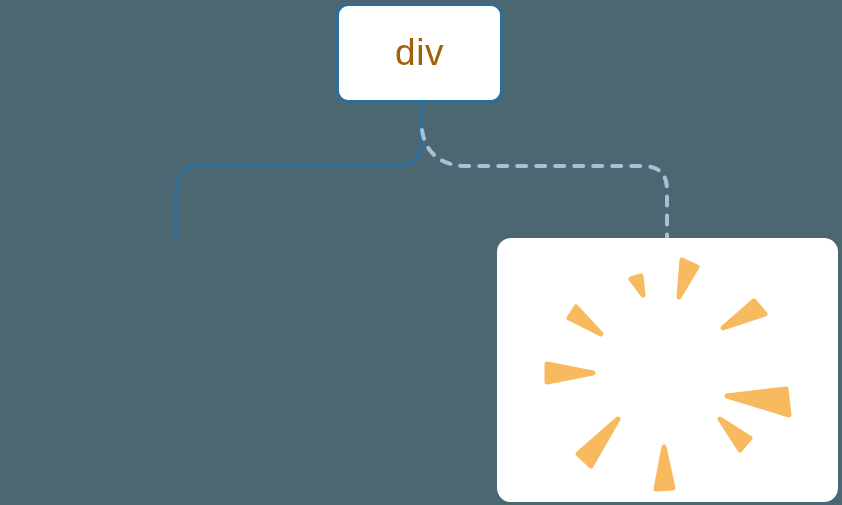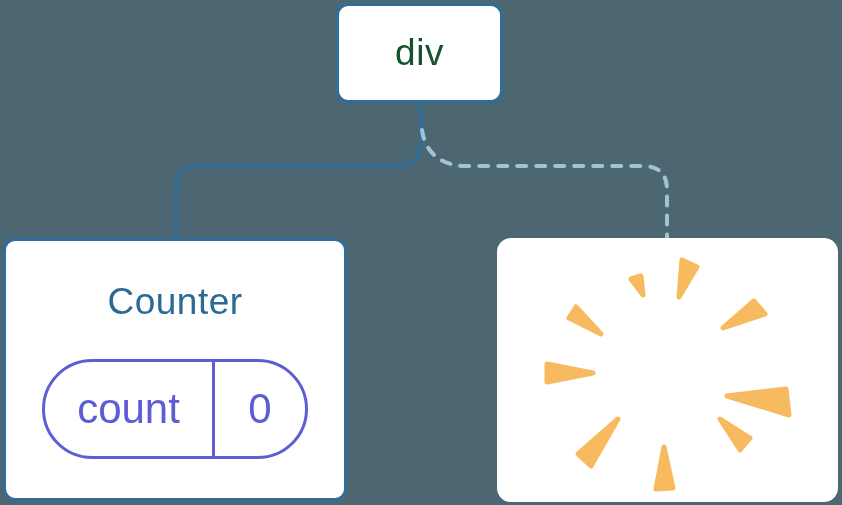--- a/index.html
+++ b/index.html
@@ -31,21 +31,21 @@
     width: 167px; height: 100px;
     border: 3px solid #2F6E98;
     border-radius: 12px;
     display: flex;
     align-items: center;
     justify-content: center;
   }
   .root-node .node-label {
     font-size: 37px;
     font-weight: 500;
-    color: #14532d;
+    color: #a16207;
     letter-spacing: 0.5px;
   }
 
   .counter-node {
     left: 3px; top: 238px;
     width: 344px; height: 263px;
     border: 3px solid #2F6E98;
     border-radius: 12px;
     display: flex;
     flex-direction: column;
@@ -99,27 +99,20 @@
 
   <svg class="connectors" viewBox="0 0 842 505" xmlns="http://www.w3.org/2000/svg">
     <path d="M421 101 L421 142 Q421 166 397 166 L200 166 Q176 166 176 190 L176 240" fill="none" stroke="#2F6E98" stroke-width="3.5"></path>
     <path d="M422 130 C425 152 440 165 464 166 L643 166 Q667 166 667 190 L667 238" fill="none" stroke="#A0C3D7" stroke-width="4" stroke-dasharray="9 10" stroke-linecap="round"></path>
   </svg>
 
   <div class="node root-node">
     <span class="node-label">div</span>
   </div>
 
-  <div class="node counter-node">
-    <div class="counter-title">Counter</div>
-    <div class="state-pill">
-      <div class="pill-key">count</div>
-      <div class="pill-value">0</div>
-    </div>
-  </div>
 
   <div class="node poof-node">
     <svg viewBox="0 0 341 264" xmlns="http://www.w3.org/2000/svg" fill="#F8BA5F" stroke="#F8BA5F" stroke-width="5" stroke-linejoin="round">
       <polygon points="134,41 144,38 146,57"></polygon>
       <polygon points="185,22 200,29 182,59"></polygon>
       <polygon points="226,90 257,63 268,76"></polygon>
       <polygon points="104,96 72,80 79,69"></polygon>
       <polygon points="96,135 50,126 50,144"></polygon>
       <polygon points="230,158 289,151 292,177"></polygon>
       <polygon points="223,181 253,200 243,212"></polygon>

